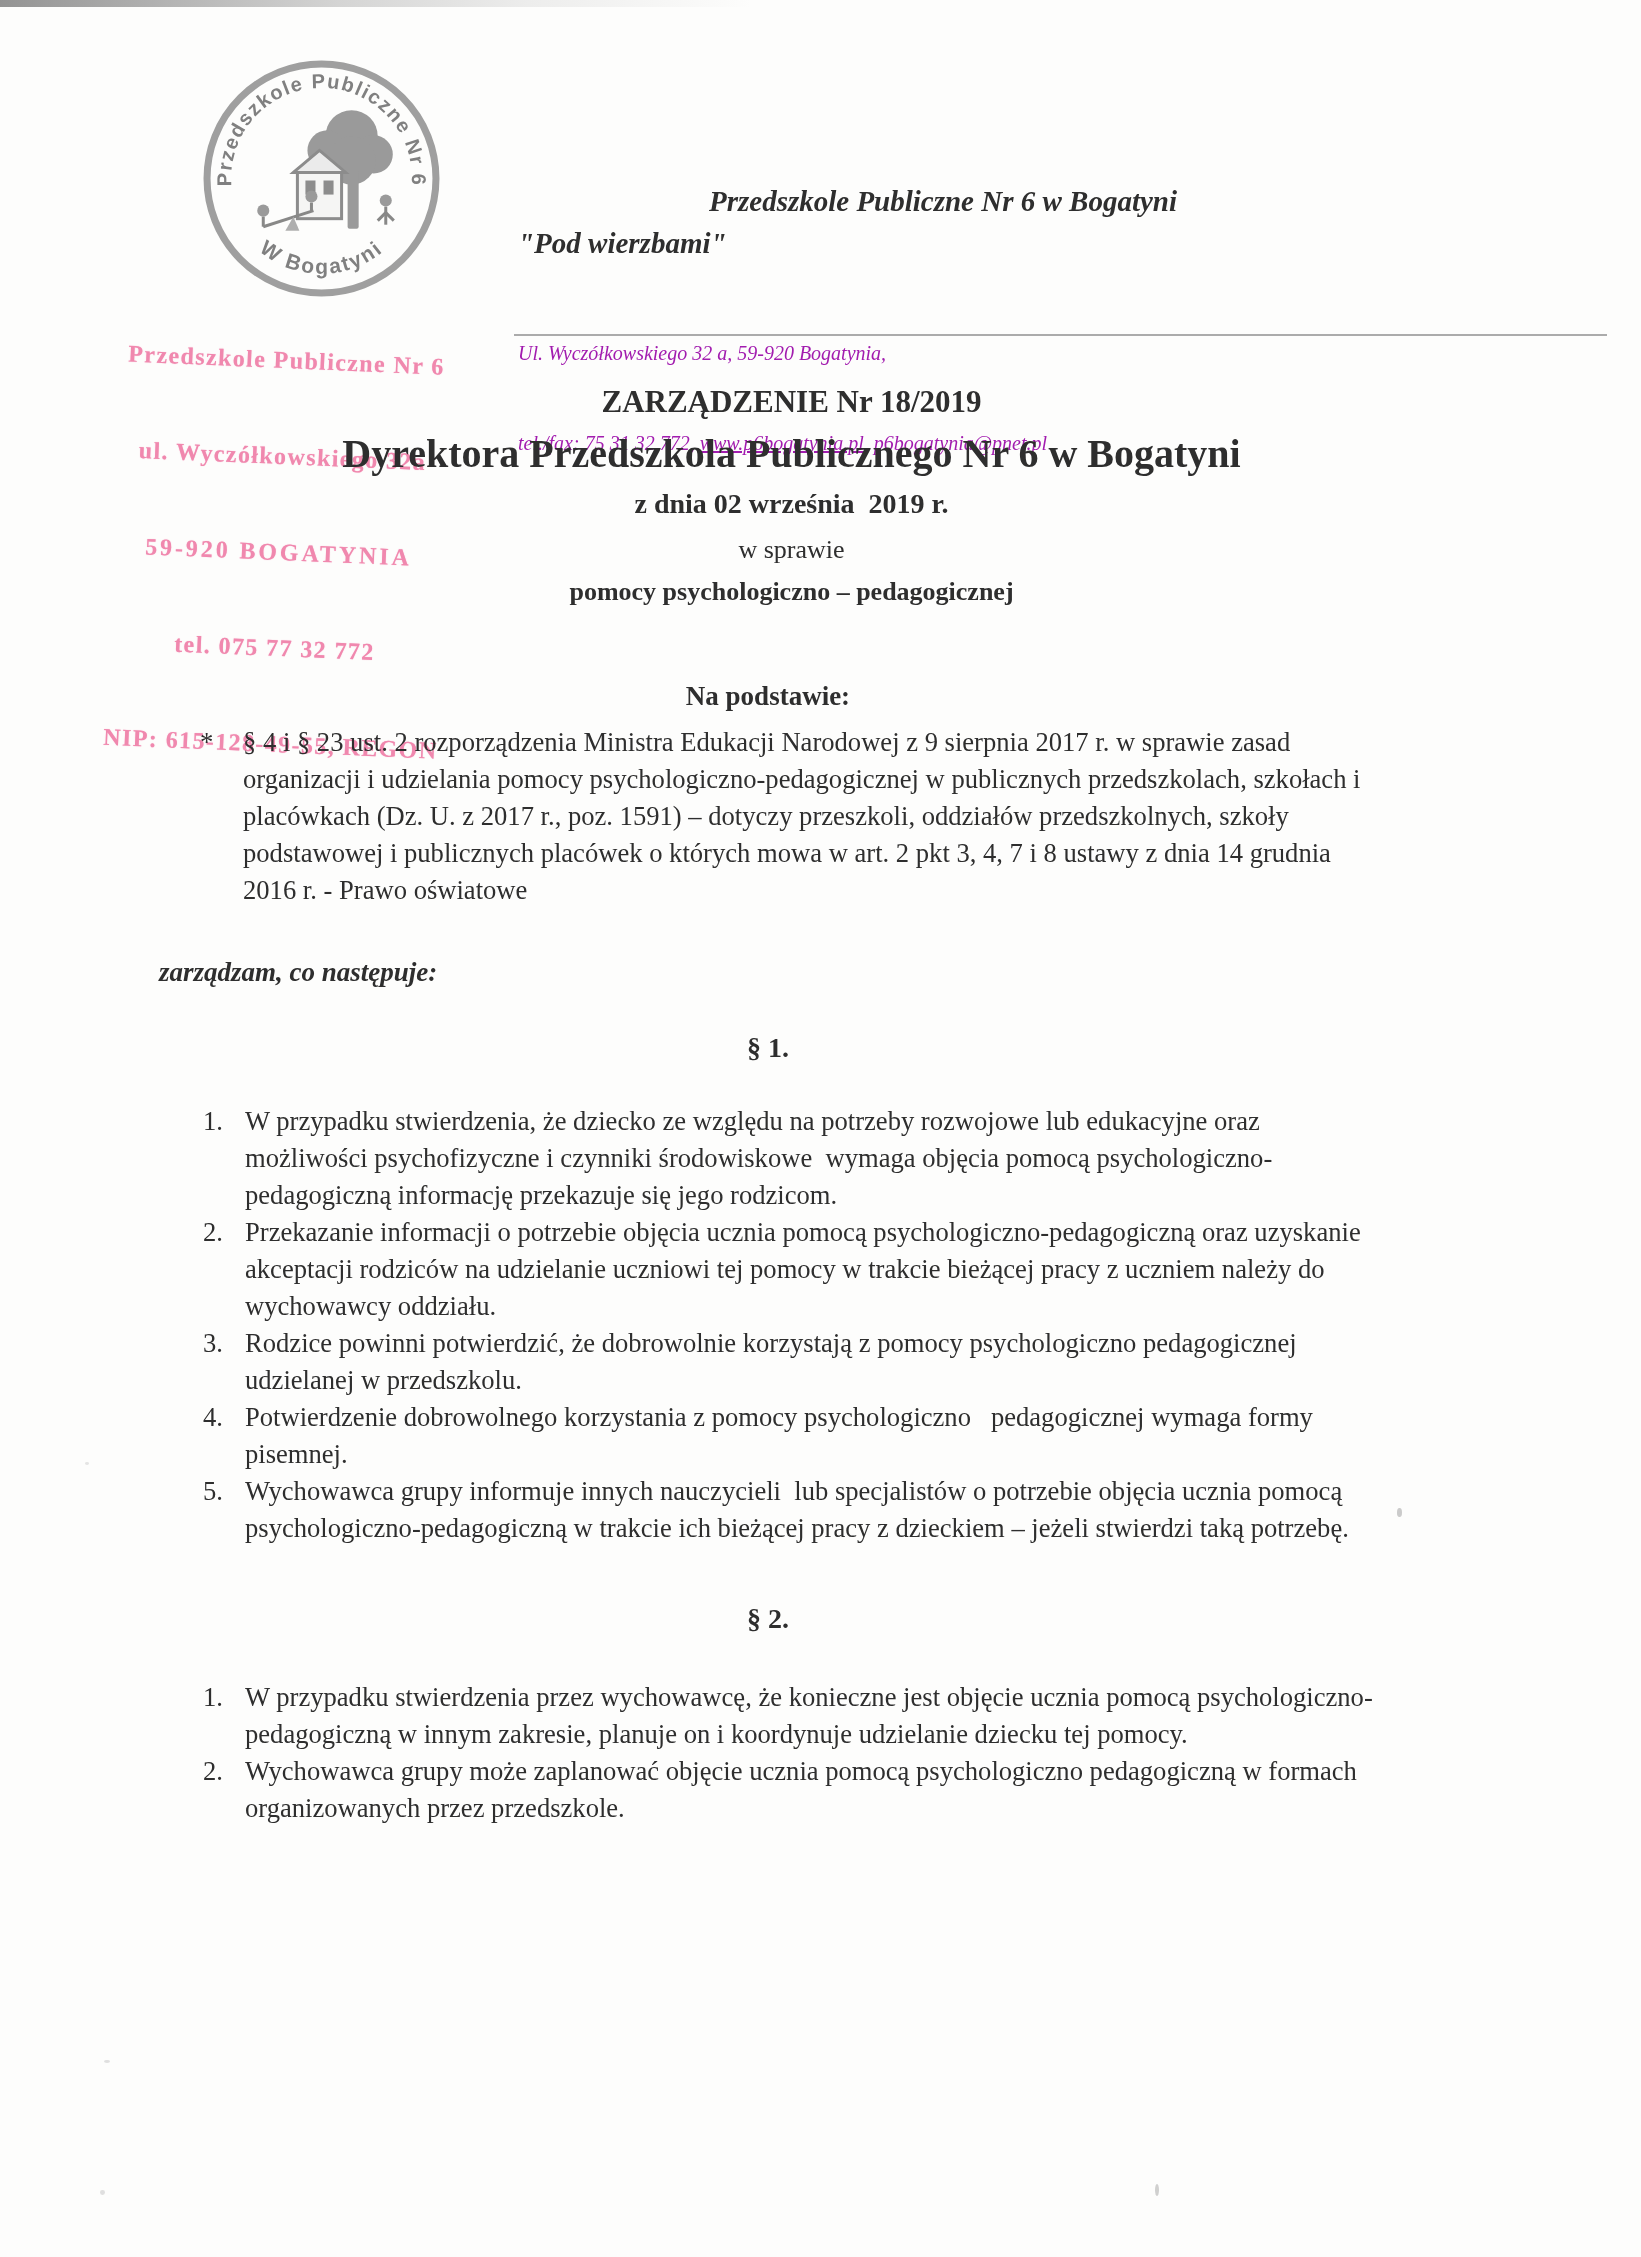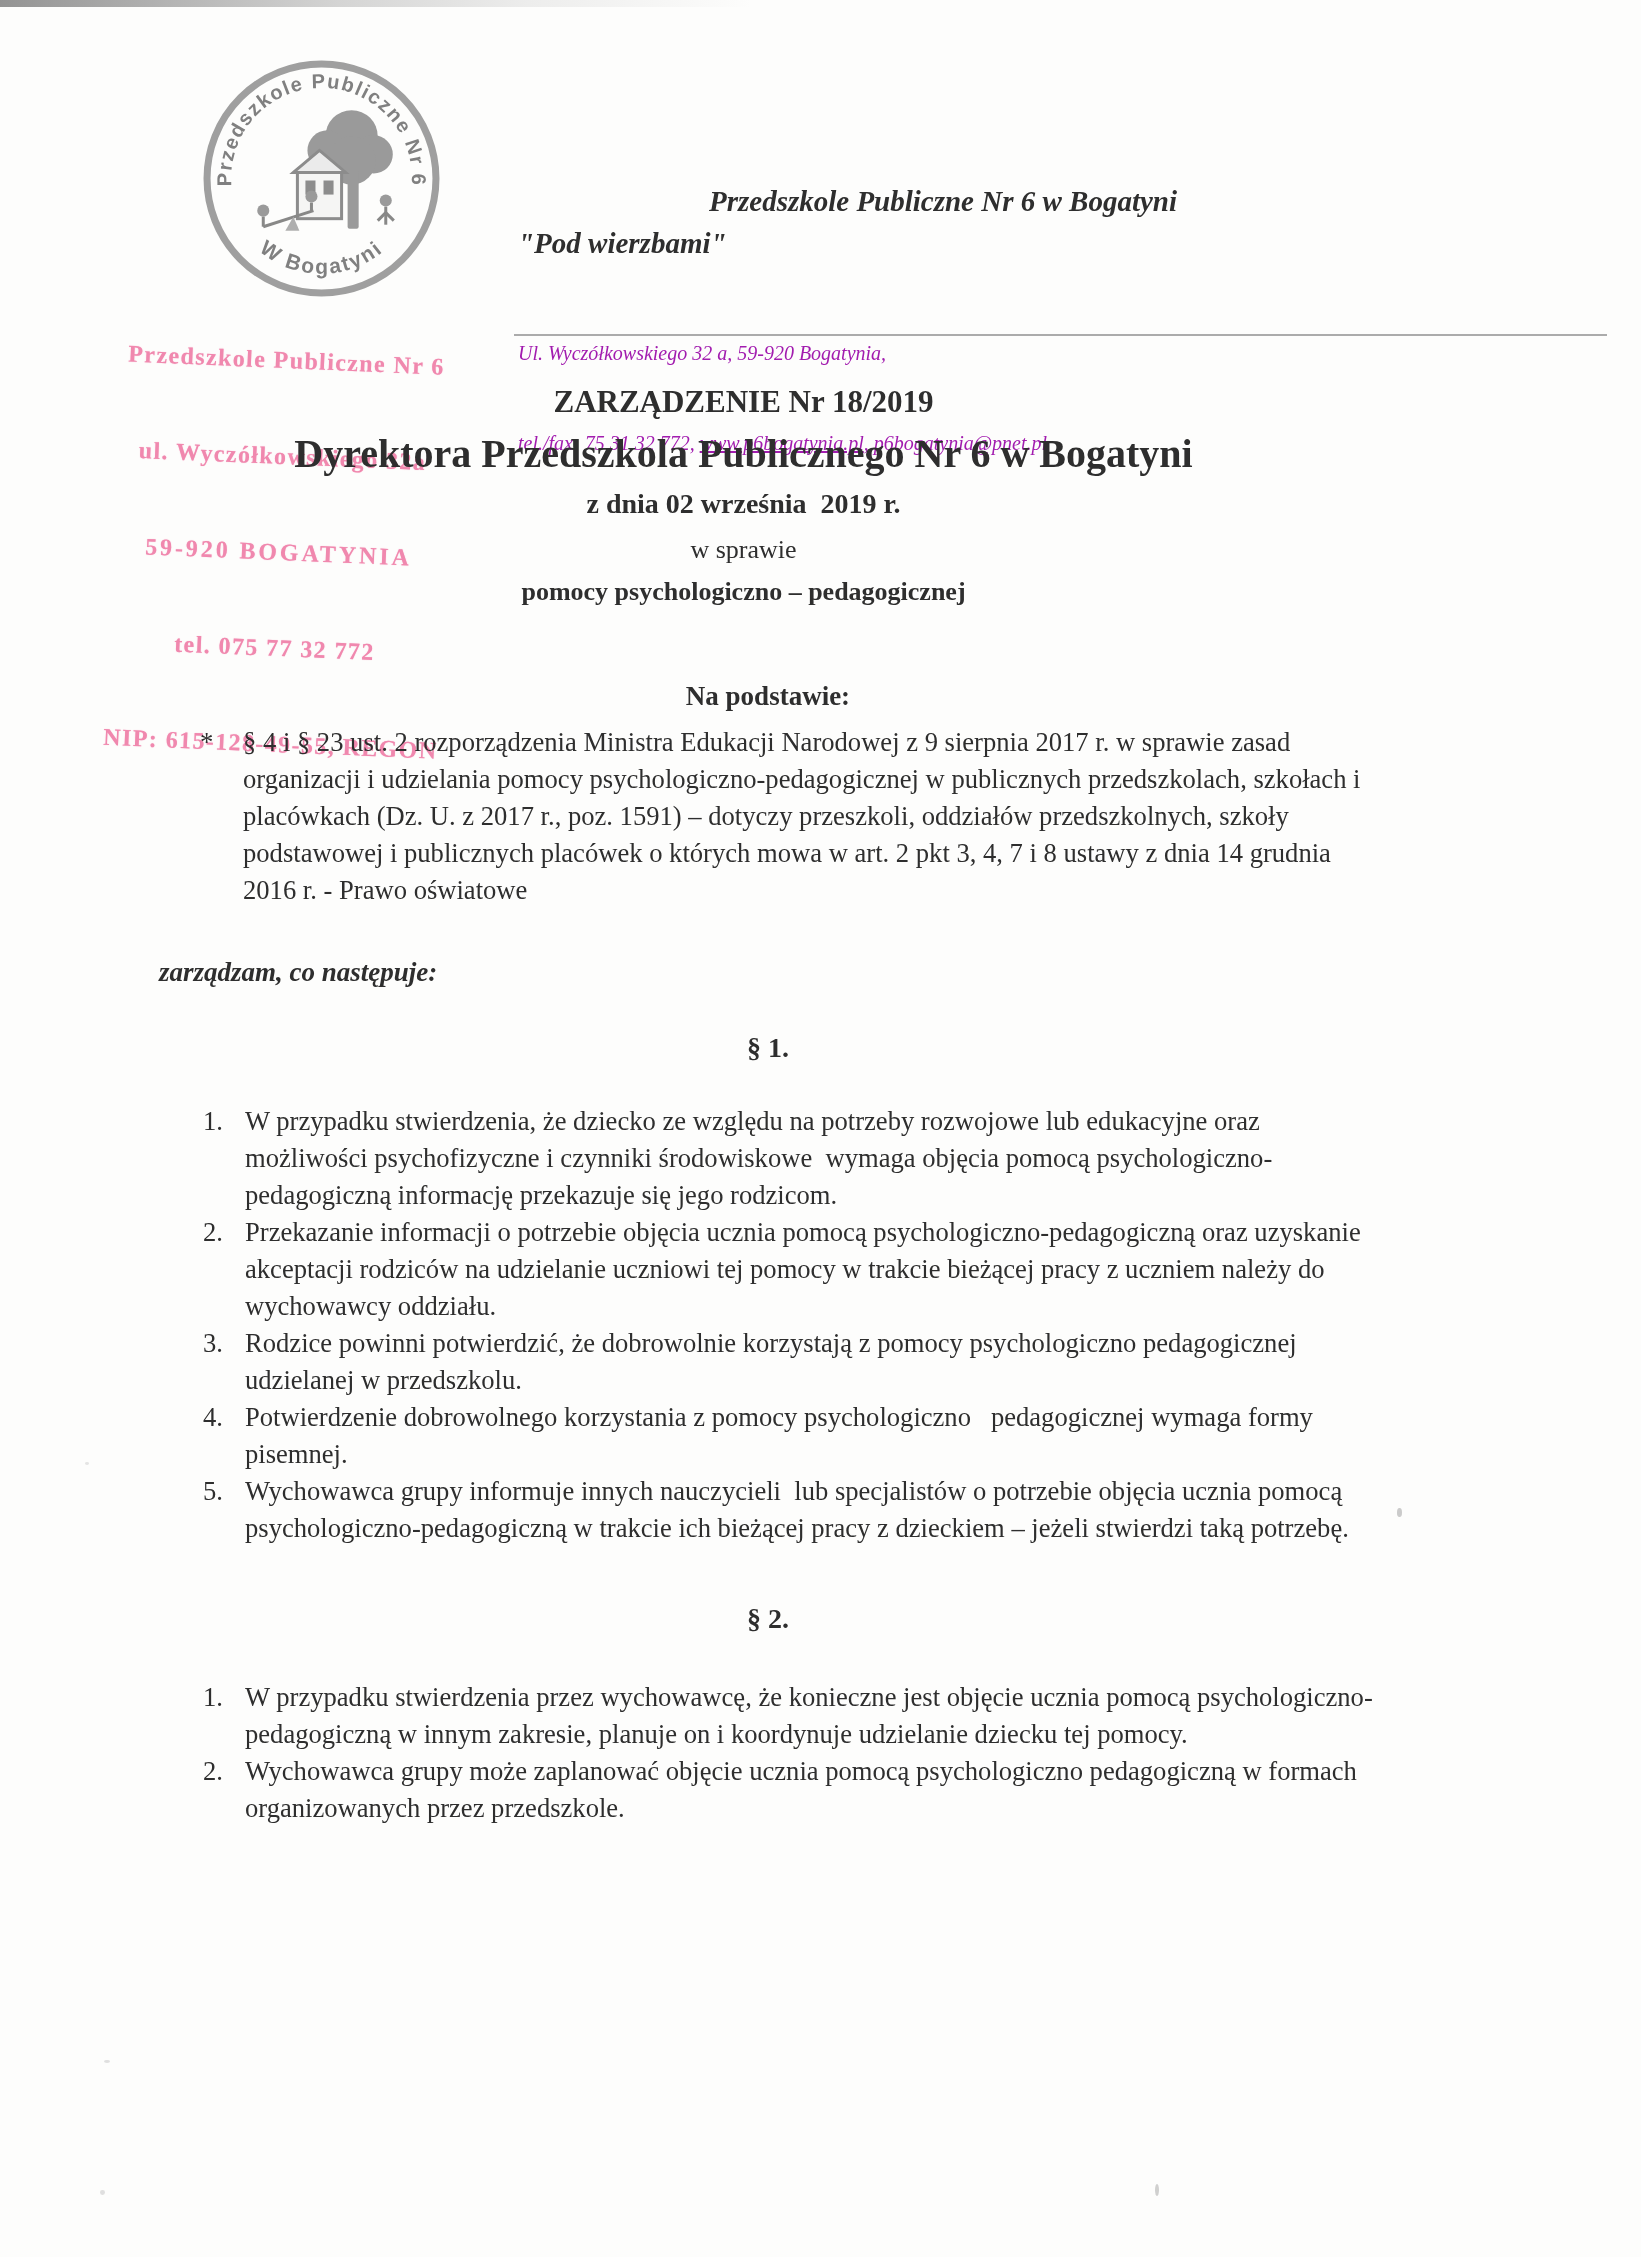--- a/index.html
+++ b/index.html
@@ -35,21 +35,21 @@
   .ink-stamp .stamp-line{text-shadow:0 0 1px rgba(238,111,158,.6);}
   .ink-stamp .stamp-line:nth-child(3){letter-spacing:2.9px;}
   
   .header-text{position:absolute;left:518px;top:180px;width:850px;z-index:2;}
   .org-name{font-size:29px;font-weight:bold;font-style:italic;line-height:42px;white-space:pre-wrap;text-align:center;}
   .org-sub{font-size:29px;font-weight:bold;font-style:italic;line-height:42px;white-space:pre-wrap;}
   .addr{font-size:20px;font-style:italic;line-height:30px;margin-top:13.5px;color:#a21caf;white-space:pre-wrap;}
   .addr .u{text-decoration:underline;}
   .header-rule{position:absolute;left:514px;top:334px;width:1093px;height:1.9px;background:#ababab;z-index:2;}
   
-  .title-block{position:absolute;left:0;top:382px;width:1487px;text-align:center;z-index:2;}
+  .title-block{position:absolute;left:0;top:382px;width:1487px;text-align:center;z-index:2;padding-left:48px;}
   .t1{font-size:31px;font-weight:bold;line-height:39px;margin-bottom:12.6px;white-space:pre-wrap;}
   .t2{font-size:40px;font-weight:bold;line-height:39px;margin-bottom:13.5px;white-space:pre-wrap;}
   .t3{font-size:28px;font-weight:bold;line-height:35px;margin-bottom:11.6px;white-space:pre-wrap;}
   .t4{font-size:26px;font-weight:normal;line-height:33px;margin-bottom:8.7px;white-space:pre-wrap;}
   .ts{font-size:26px;font-weight:bold;line-height:36px;white-space:pre-wrap;}
   
   .body-block{position:absolute;left:159px;top:679px;width:1218px;z-index:2;}
   .basis-heading{font-size:27px;font-weight:bold;line-height:35px;text-align:center;}
   .basis-item{display:flex;margin-top:9.7px;font-size:26.6px;line-height:37px;}
   .basis-bullet{width:43px;padding-left:41px;box-sizing:content-box;flex:none;}

